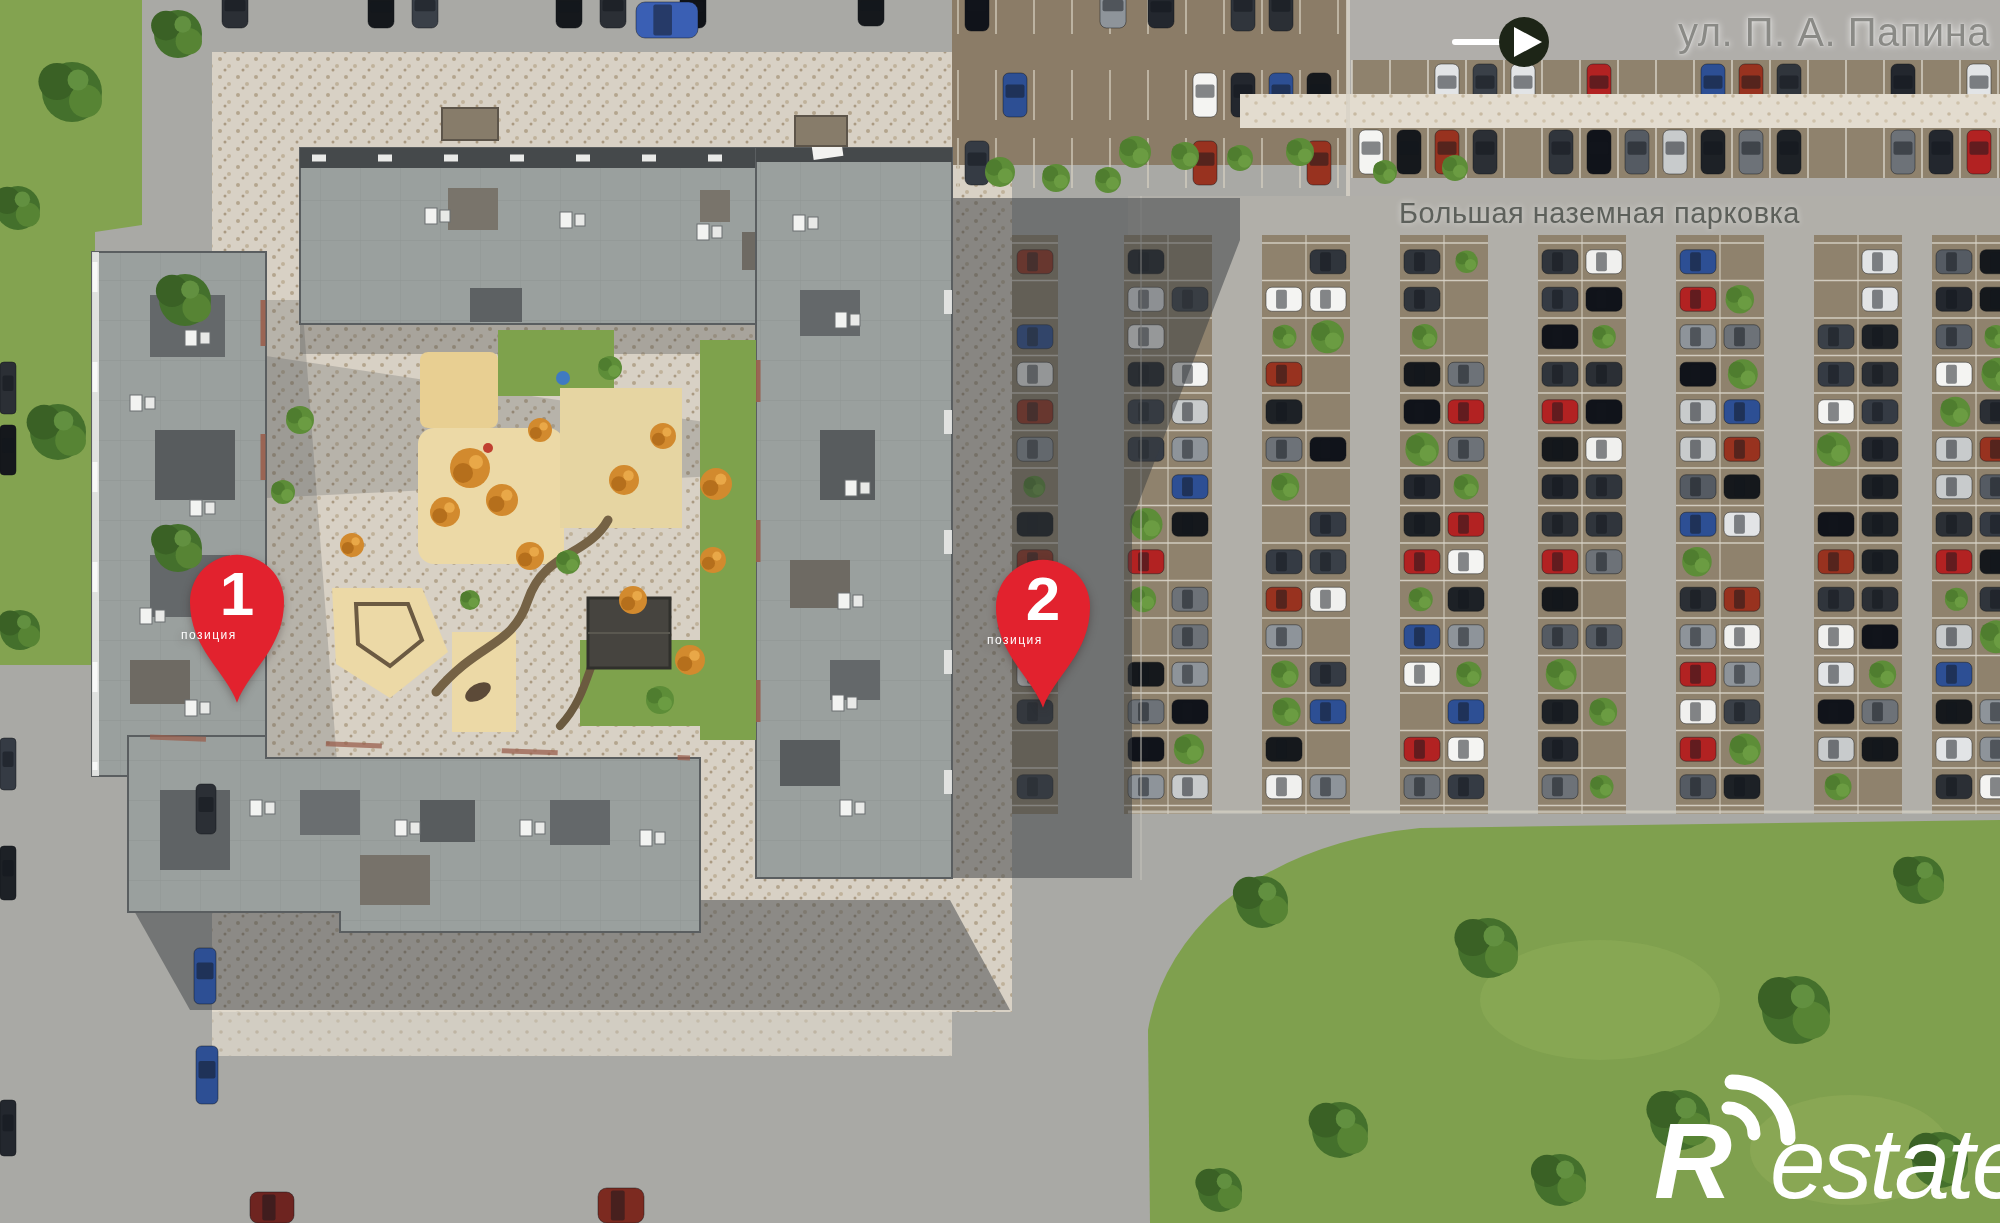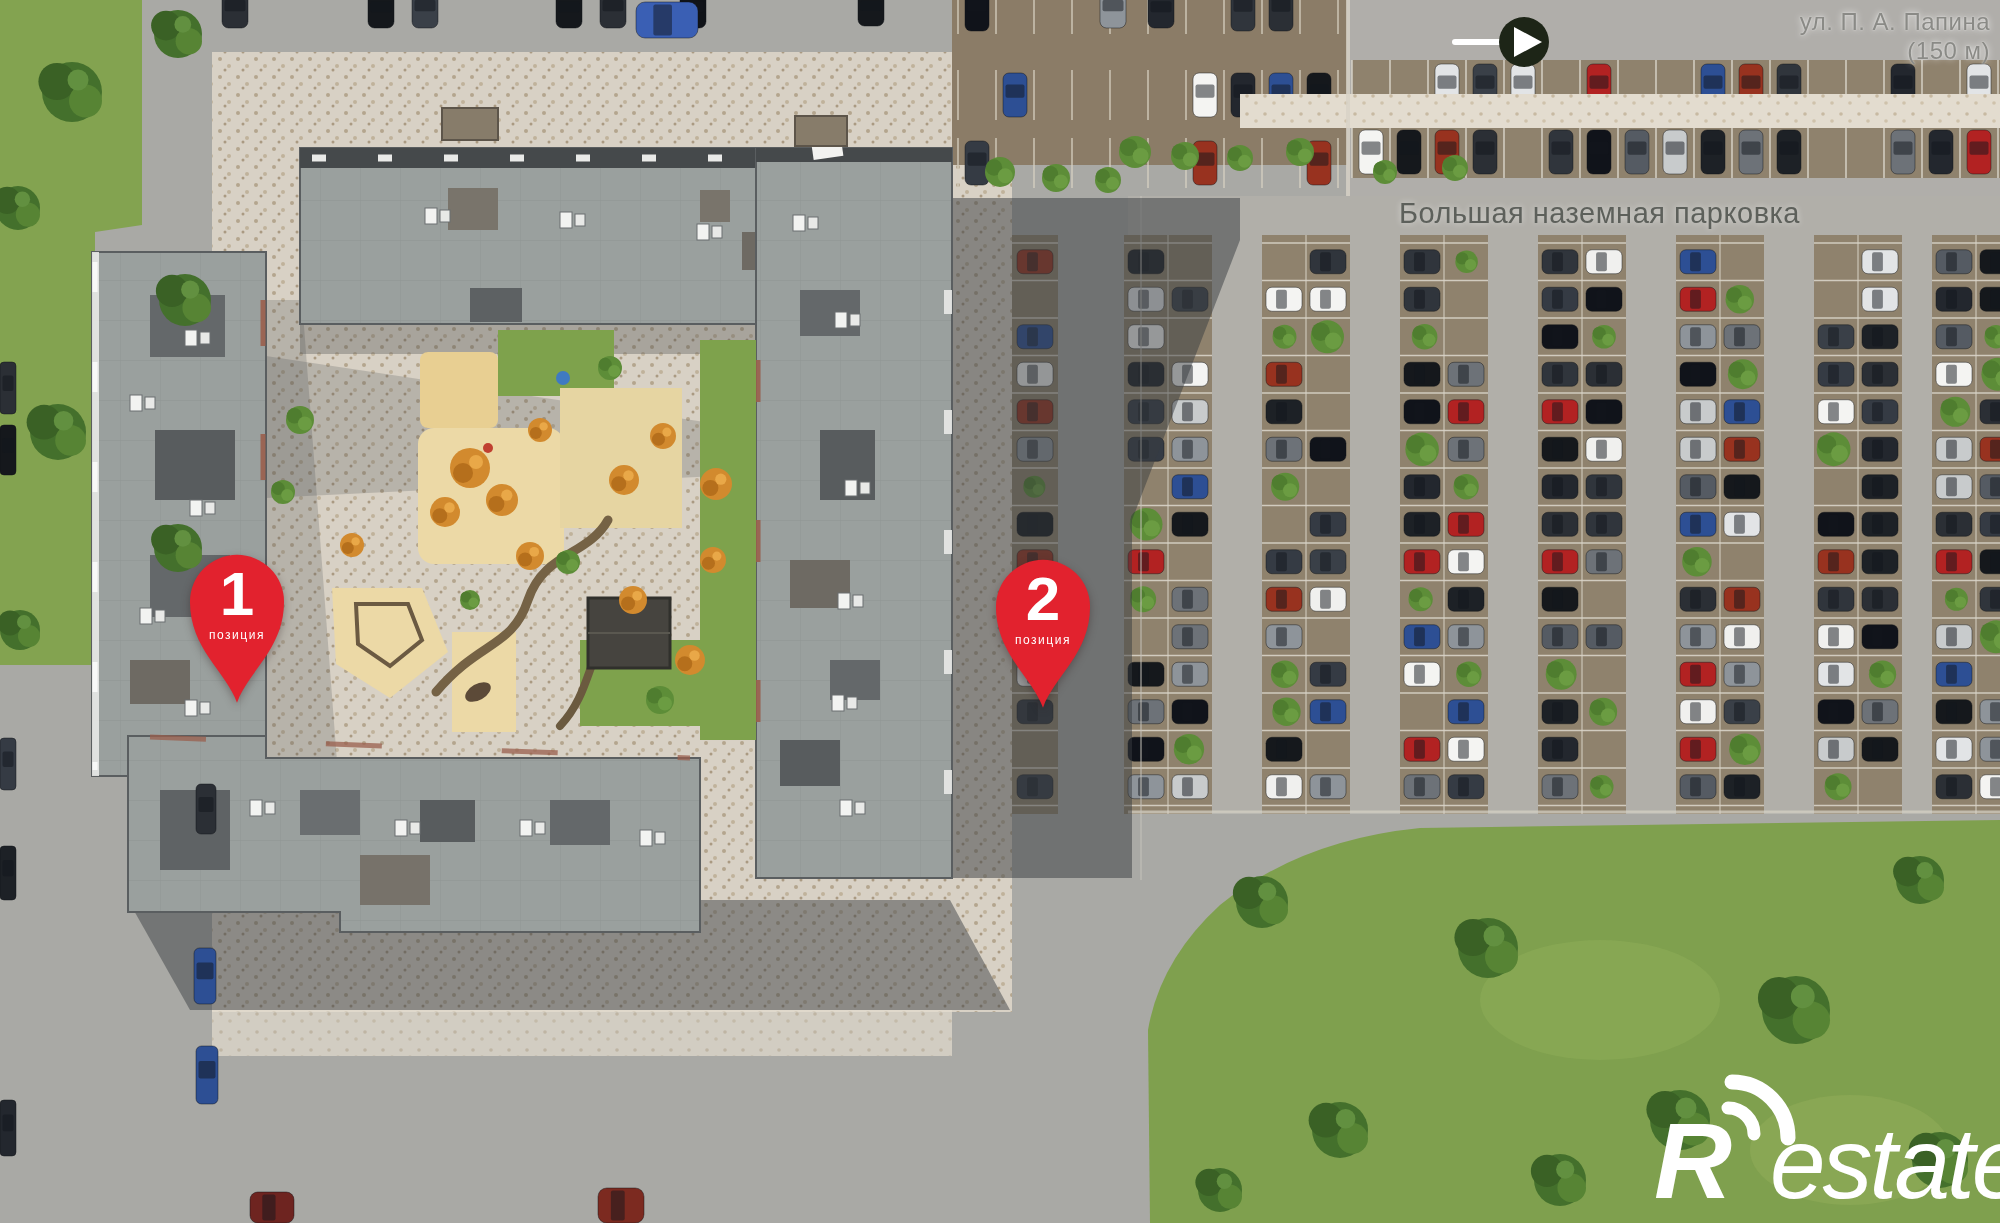--- a/index.html
+++ b/index.html
@@ -7,35 +7,35 @@
     position:relative; width:2000px; height:1223px; overflow:hidden;
     background:#a9a9a5;
     font-family:"Liberation Sans", sans-serif;
   }
   .stage > svg.scene{position:absolute; inset:0;}
   .overlay{position:absolute; inset:0; pointer-events:none;}
   .overlay > *{pointer-events:auto;}
 
   .street-label{
     position:absolute; right:10px; top:8px; text-align:right;
-    color:#8a8a86; font-size:24px; line-height:1.2; font-weight:400;
+    color:#8a8a86; font-size:40px; line-height:1.2; font-weight:400;
     text-shadow:0 0 7px rgba(255,255,255,.85), 0 0 2px rgba(255,255,255,.6);
     letter-spacing:.5px;
   }
   .parking-label{
     position:absolute; left:1280px; top:197px; width:520px; text-align:right;
     color:#5d605b; font-size:29px; font-weight:500; letter-spacing:.5px;
     text-shadow:0 0 6px rgba(255,255,255,.55);
   }
   .pin{position:absolute; width:112px; height:157px; transform:translate(-50%,-100%);
        filter:drop-shadow(0 3px 4px rgba(40,20,20,.35)); cursor:pointer;}
   .pin svg{position:absolute; inset:0; width:100%; height:100%;}
   .pin-number{position:absolute; left:0; right:0; top:15px; text-align:center;
       font-size:62px; font-weight:bold; color:#fff; line-height:1;}
-  .pin-caption{position:absolute; left:0; right:0; top:80px; text-align:center;
+  .pin-caption{position:absolute; left:0; right:0; top:80px; 
       font-size:12px; color:#fff; letter-spacing:1.5px;}
   .watermark{position:absolute; left:1650px; top:1072px; width:430px; height:151px;}
 </style>
 </head>
 <body>
 
 <div class="stage">
 
 <svg class="scene" viewBox="0 0 2000 1223">
   <defs>
@@ -1732,21 +1732,20 @@
     <rect x="1452" y="39" width="56" height="6" rx="3" fill="#ffffff"></rect>
     <circle cx="1524" cy="42" r="25" fill="#1d2517"></circle>
     <polygon points="1514,27 1542,42 1514,57" fill="#ffffff"></polygon>
   </g>
 </svg>
 
 <div class="overlay">
 
   <div class="street-label">
     <div>ул. П. А. Папина</div>
-    <div>(150 м)</div>
   </div>
 
   <div class="parking-label">Большая наземная парковка</div>
 
   <div class="pin" style="left:237px; top:705px;">
     <svg viewBox="0 0 100 140">
       <path d="M50,138 C40,110 8,90 8,48 A42,42 0 1,1 92,48 C92,90 60,110 50,138 Z" fill="#e2222e"></path>
     </svg>
     <div class="pin-number">1</div>
     <div class="pin-caption">позиция</div>

